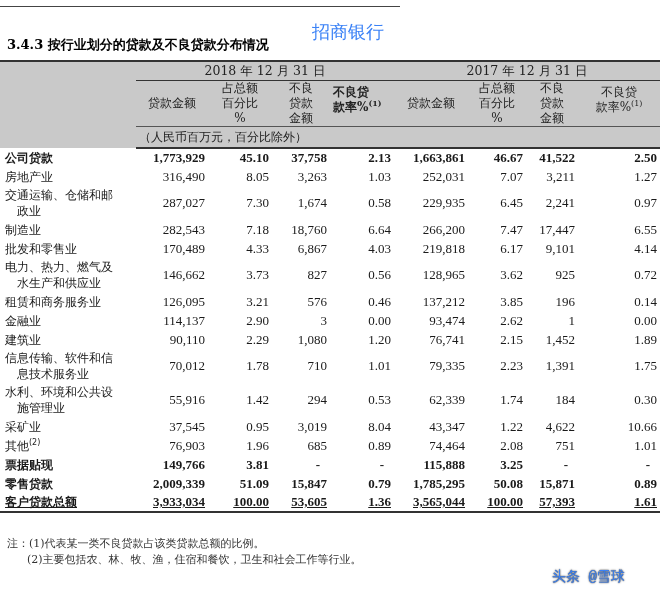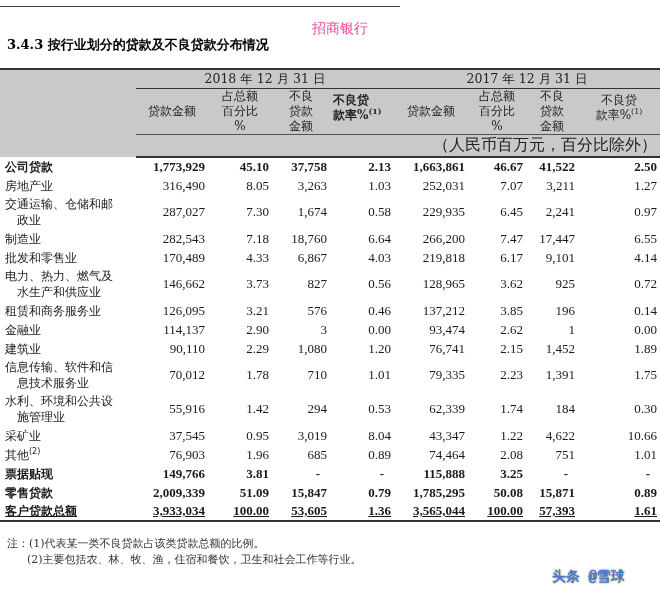--- a/index.html
+++ b/index.html
@@ -2,42 +2,42 @@
 <html><head>
 <meta charset="utf-8">
 <style>
   html, body { margin: 0; padding: 0; background: #ffffff; }
   body {
     width: 660px; height: 601px; position: relative; overflow: hidden;
     font-family: "DejaVu Serif", "Liberation Serif", serif;
     color: #1a1a1a;
   }
   .top-rule { position: absolute; left: 0; top: 6px; width: 400px; height: 1px; background: #444; }
-  .brand { position: absolute; left: 312px; top: 20px; font-size: 14px; color: #ec4899;
+  .brand { position: absolute; left: 312px; top: 20px; font-size: 18px; color: #3b82f6;
            font-family: "DejaVu Sans", "Liberation Sans", sans-serif; }
   .section-title { position: absolute; left: 7px; top: 36px; font-size: 13px; font-weight: bold; color: #000000; }
-  .sheet { position: absolute; left: 0; top: 68px; width: 660px; border-radius: 6px; }
+  .sheet { position: absolute; left: 0; top: 60px; width: 660px; border-radius: 6px; }
 
   table.loans { border-collapse: collapse; width: 660px; table-layout: fixed; font-size: 12px; }
   table.loans col.c-name { width: 136px; }
   table.loans col.c-a { width: 72px; }
   table.loans col.c-b { width: 64px; }
   table.loans col.c-c { width: 58px; }
   table.loans col.c-d { width: 64px; }
   table.loans col.c-e { width: 74px; }
   table.loans col.c-f { width: 58px; }
   table.loans col.c-g { width: 52px; }
   table.loans col.c-h { width: 82px; }
 
   thead tr { background: #c9c9c9; }
   thead th { font-weight: normal; padding: 0 3px; vertical-align: middle; color: #222; }
   thead .yr { text-align: center; font-size: 12.5px; height: 18px; border-bottom: 1.5px solid #333; }
   thead .hdr { text-align: center; line-height: 15px; font-size: 12px; }
   thead .hdr.bold { font-weight: bold; }
-  thead .unit { text-align: right; height: 20px; border-top: 1px solid #555; font-size: 16px; font-family: Liberation Mono, monospace; }
+  thead .unit { text-align: left; height: 20px; border-top: 1px solid #555; font-size: 12px; font-family: Liberation Mono, monospace; }
   thead tr.top-border th { border-top: 2px solid #333; }
   thead tr.last th { border-bottom: 2px solid #333; }
   sup { font-size: 8px; vertical-align: super; line-height: 0; }
 
   tbody td { padding: 0 3px; text-align: right; line-height: 16px; vertical-align: middle; color: #1a1a1a; }
   tbody td.name { text-align: left; padding-left: 5px; font-family: "DejaVu Sans", "Liberation Sans", sans-serif; font-size: 12px; }
   tbody td.name .l2 { display: block; padding-left: 12px; }
   tbody tr { height: 19px; }
   tbody tr.two { height: 34px; }
   tbody tr.bold td { font-weight: bold; margin-left: 41px; }

